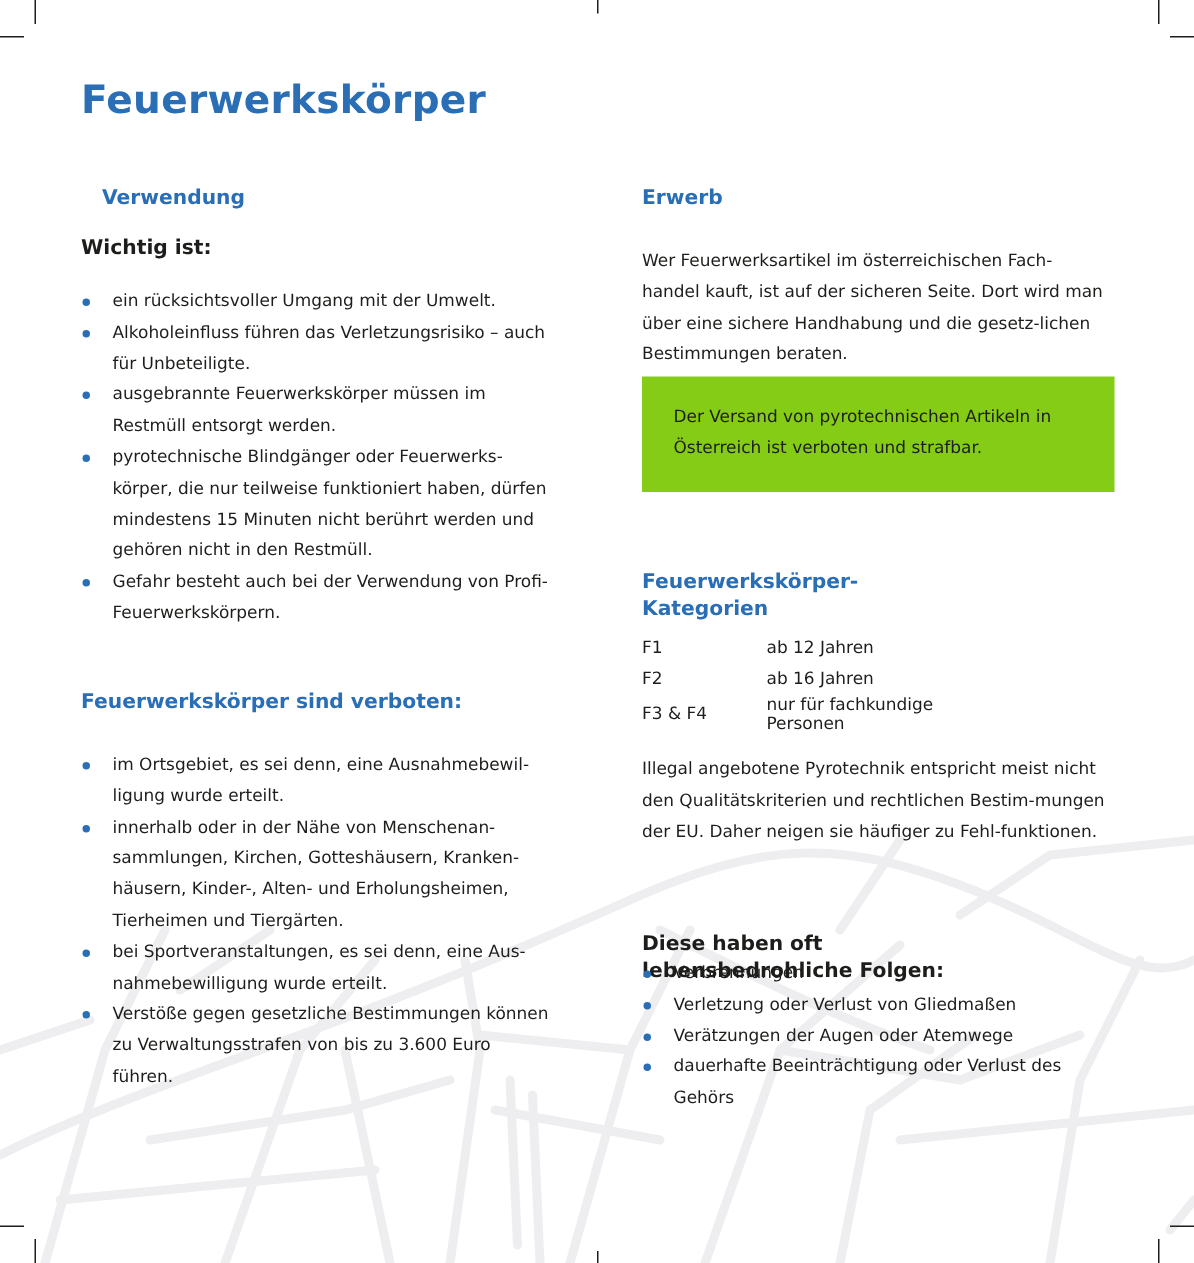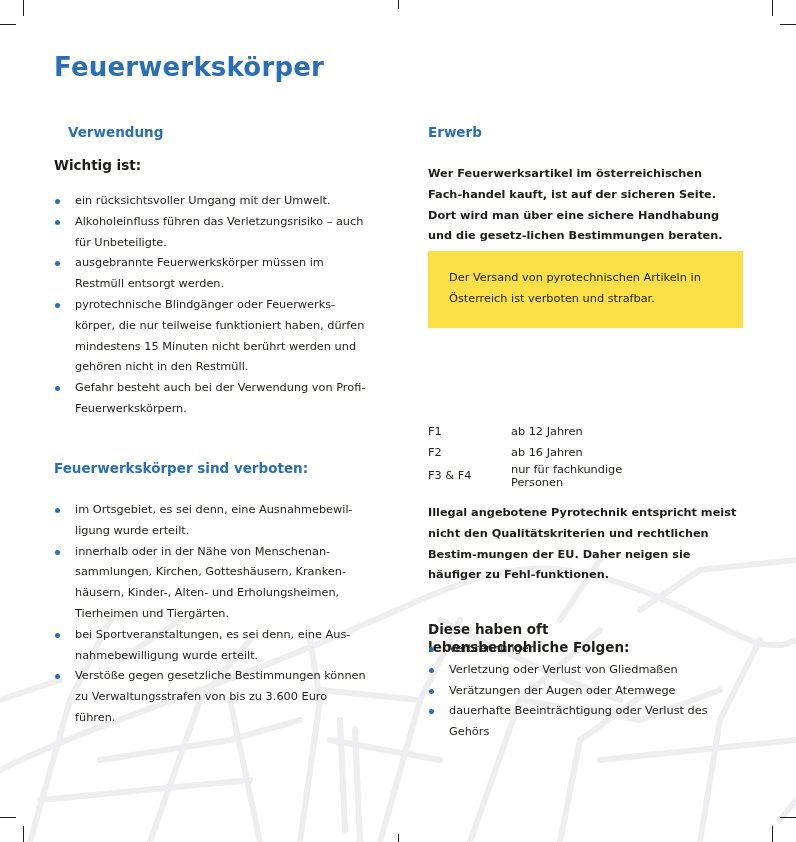--- a/index.html
+++ b/index.html
@@ -29,25 +29,25 @@
   ul.blist {
     position: absolute; list-style: none; margin: 0; padding: 0;
     font-size: 11.3px; line-height: 20.8px; color: #1d1d1b;
   }
   ul.blist li { position: relative; padding-left: 21px; }
   ul.blist li .dot {
     position: absolute; left: 1px; top: 8px; width: 5px; height: 5px;
     border-radius: 50%; background: #2a6eb5;
   }
   .para {
-    position: absolute; margin: 0; font-size: 11.3px; line-height: 20.8px; color: #1d1d1b; font-weight: bold;
+    position: absolute; margin: 0; font-size: 11.3px; line-height: 20.8px; color: #1d1d1b;
   }
   .notebox {
     position: absolute; left: 428px; top: 251px; width: 315px; height: 77px;
-    background: #fde047; box-sizing: border-box; padding: 17px 20px 0 21px;
+    background: #84cc16; box-sizing: border-box; padding: 17px 20px 0 21px;
     font-size: 11.3px; line-height: 20.5px; color: #1d1d1b;
   }
   .cat-table {
     position: absolute; left: 428px; top: 421px; border-collapse: collapse;
     font-size: 11.3px; color: #1d1d1b;
   }
   .cat-table td { padding: 0; height: 20.8px; vertical-align: middle; }
   .cat-table td.code { width: 83px; }
 </style>
 </head>
@@ -117,20 +117,21 @@
   </ul>
 
   <h2 class="h2" style="left:428px;top:123px;">Erwerb</h2>
 
   <p class="para" style="left:428px;top:164px;width:310px;">Wer Feuerwerksartikel im österreichischen Fach-handel kauft, ist auf der sicheren Seite. Dort wird man über eine sichere Handhabung und die gesetz-lichen Bestimmungen beraten.</p>
 
   <div class="notebox">
     <span>Der Versand von pyrotechnischen Artikeln in Österreich ist verboten und strafbar.</span>
   </div>
 
+  <h2 class="h2" style="left:428px;top:379px;">Feuerwerkskörper-Kategorien</h2>
 
   <table class="cat-table">
     <tbody>
         <tr>
       <td class="code">F1</td>
       <td>ab 12 Jahren</td>
     </tr>
     <tr>
       <td class="code">F2</td>
       <td>ab 16 Jahren</td>

